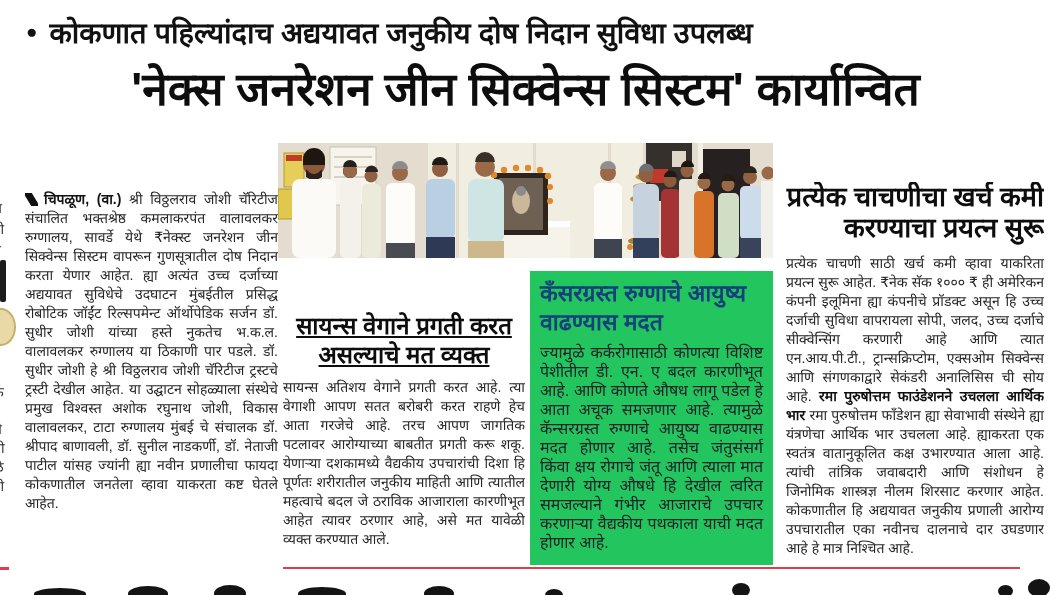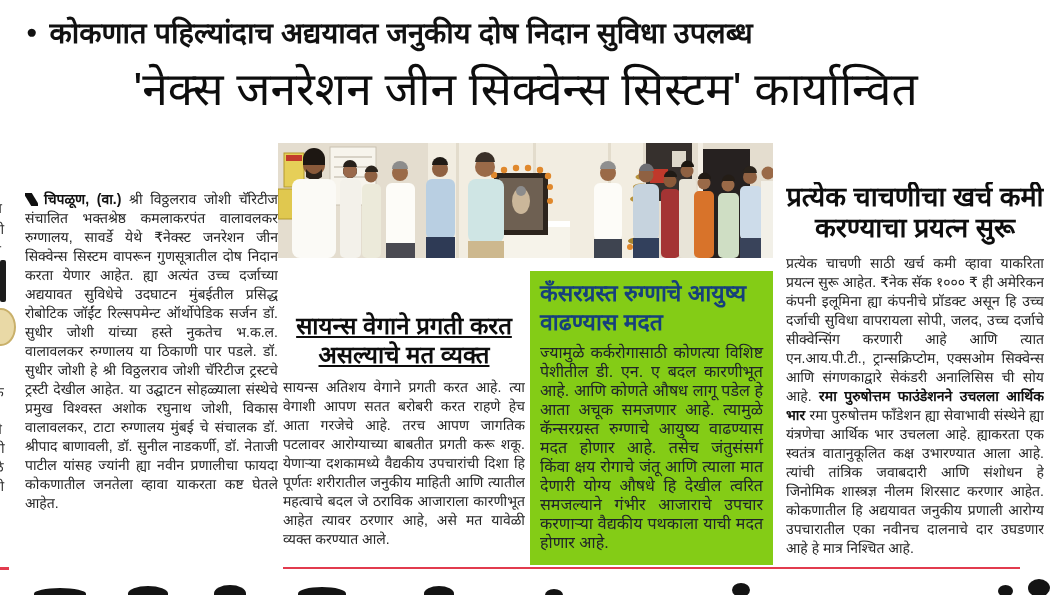--- a/index.html
+++ b/index.html
@@ -5,39 +5,39 @@
   html,body{margin:0;padding:0;background:#ffffff;}
   body{font-family:"Liberation Sans","DejaVu Sans",sans-serif;color:#1f1f1f;}
   #page{position:relative;width:1051px;height:595px;background:#fff;overflow:hidden;}
 
   
   .kicker-row{position:absolute;left:26px;top:12px;width:1000px;display:flex;align-items:center;gap:12px;white-space:nowrap;}
   .section-label{color:#e4531b;font-size:31px;font-weight:700;}
   .section-bullet{color:#111;font-size:19px;line-height:1;}
   .kicker-headline{color:#111;font-size:29px;font-weight:700;}
   .main-headline{position:absolute;left:20px;top:56px;width:1011px;text-align:center;
-    font-size:46px;font-weight:400;color:#0d0d0d;letter-spacing:0px;}
+    font-size:46px;font-weight:700;color:#0d0d0d;letter-spacing:0px;}
 
   
   .col{position:absolute;text-align:justify;font-size:14px;line-height:19px;color:#262626;margin-top:48px;}
   #left-col{left:25px;top:142px;width:253px;height:440px;overflow:hidden;}
   .dateline{font-weight:700;color:#111;}
   .marker{display:inline-block;width:13px;height:13px;margin-right:6px;background:#101010;
     clip-path:polygon(0 0,52% 0,100% 78%,100% 100%,48% 100%,0 22%);vertical-align:-2px;}
 
   #science-col{left:283px;top:263px;width:242px;height:300px;overflow:hidden;}
   .sub-headline{font-size:24px;line-height:29px;font-weight:700;color:#0d0d0d;text-align:center;margin:0 0 9px 0;text-decoration:underline;}
 
-  #cancer-box{position:absolute;left:530px;top:271px;width:243px;height:294px;background:#84cc16;
+  #cancer-box{position:absolute;left:530px;top:271px;width:243px;height:294px;background:#22c55e;
     box-sizing:border-box;padding:8px 10px;overflow:hidden;}
   .box-headline{font-size:23px;line-height:29px;font-weight:700;color:#16407c;text-align:left;margin:0 0 6px 0;}
   .box-body{text-align:justify;font-size:16px;line-height:19px;color:#20242a;}
 
   #right-col{left:786px;top:134px;width:258px;height:432px;overflow:hidden;}
-  .right-headline{font-size:27px;line-height:31px;font-weight:700;color:#0d0d0d;text-align:center;margin:0 0 10px 0;}
+  .right-headline{font-size:27px;line-height:31px;font-weight:700;color:#0d0d0d;text-align:right;margin:0 0 10px 0;}
   .inline-subhead{font-weight:700;color:#101010;}
 
   
   .red-rule{position:absolute;background:#e23b4e;height:2px;}
   #rule-main{left:283px;top:567px;width:737px;}
   #rule-edge{left:0;top:567px;width:9px;height:3px;}
 
   
   .edge-frag{position:absolute;left:-7px;font-size:14px;color:#2e2e2e;width:20px;overflow:hidden;}
   .edge-blob{position:absolute;left:0px;top:260px;width:6px;height:42px;background:#1c1c1c;border-radius:2px;}

